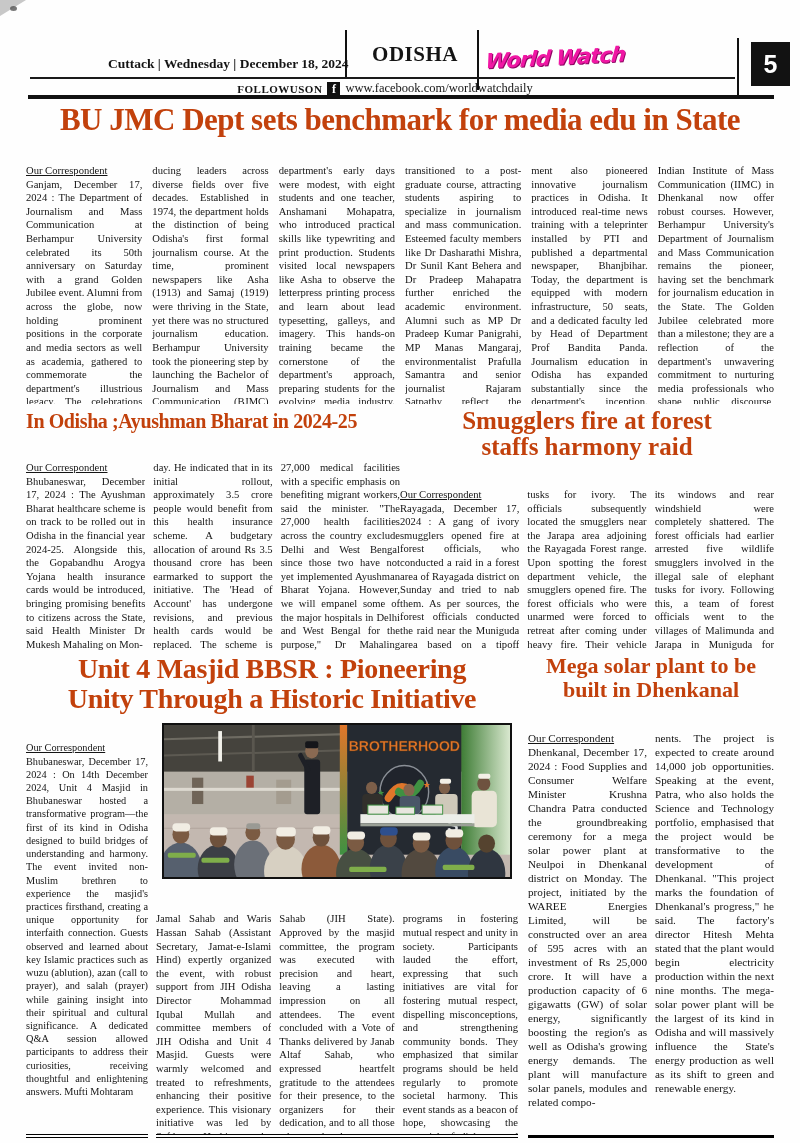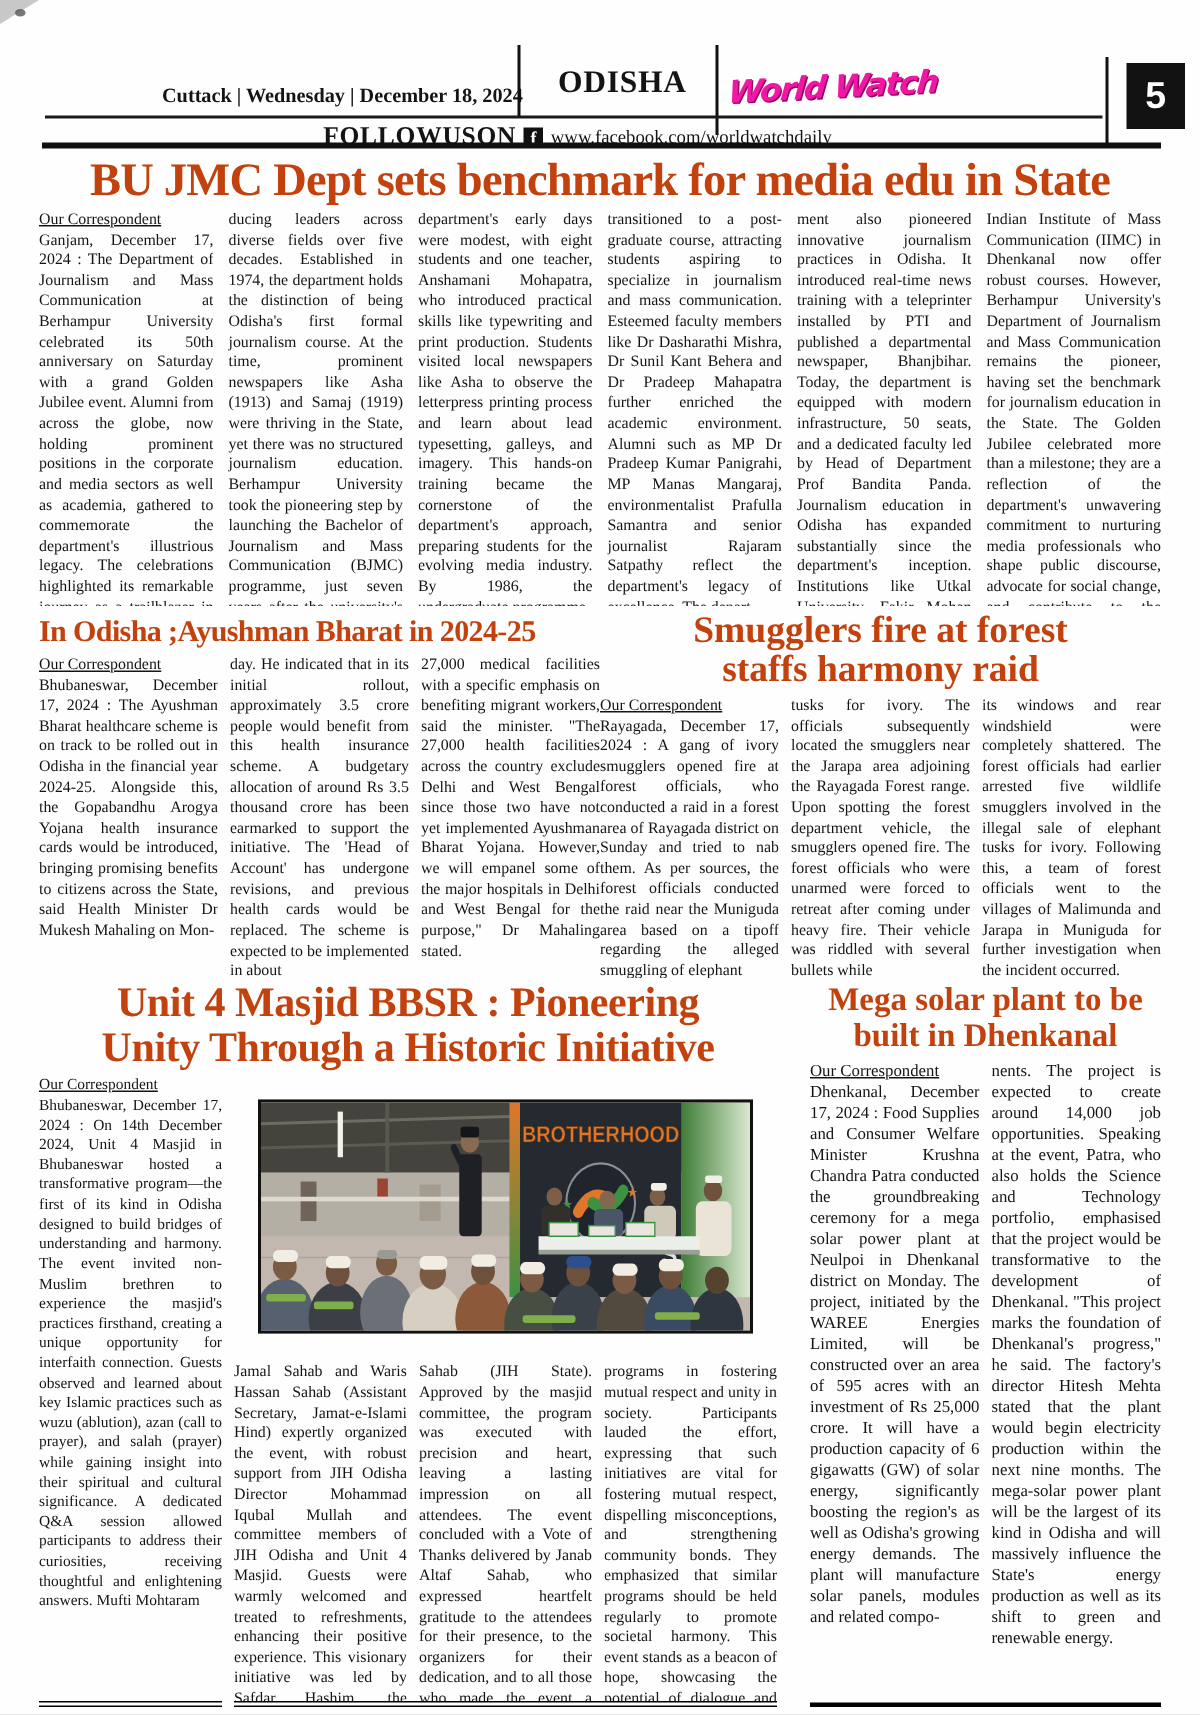--- a/index.html
+++ b/index.html
@@ -20,46 +20,46 @@
         font-size:21px;letter-spacing:.5px;}
   .logo{position:absolute;left:486px;top:46px;font-family:"DejaVu Sans",sans-serif;font-weight:bold;
         font-style:italic;font-size:21px;color:#f017a4;transform:skewX(-8deg) rotate(-3deg);
         text-shadow:1px 1px 0 #8e0663;letter-spacing:-1px;white-space:nowrap;}
   .pagebox{position:absolute;left:751px;top:42px;width:39px;height:44px;background:#121212;color:#fff;
         display:flex;align-items:center;justify-content:center;font-family:"Liberation Sans",sans-serif;
         font-weight:bold;font-size:25px;}
   .rule1{position:absolute;left:30px;width:705px;top:77px;height:2px;background:#1a1a1a;}
   .followrow{position:absolute;top:81px;left:0;width:770px;display:flex;justify-content:center;
         align-items:center;gap:5px;font-size:12.5px;}
-  .follow-label{font-size:17px;letter-spacing:.5px;font-weight:bold;}
+  .follow-label{font-size:11px;letter-spacing:.5px;font-weight:bold;}
   .fbicon{width:13px;height:13px;background:#111;color:#fff;display:flex;align-items:flex-end;
         justify-content:center;font-family:"Liberation Serif",serif;font-weight:bold;font-size:12px;line-height:1;}
   .rule2{position:absolute;left:28px;right:26px;top:95px;height:3.5px;background:#111;}
 
   
   h1,h2{font-family:"Liberation Serif",serif;color:#c2410c;}
   .main-headline{margin:4px 26px 2px;font-size:31px;font-weight:bold;text-align:center;
         white-space:nowrap;letter-spacing:-.5px;}
   .hl-line{display:block;}
   .h-ayushman{font-size:20px;font-weight:bold;margin:2px 0 4px;white-space:nowrap;letter-spacing:-.4px;}
   .h-smugglers{font-size:25px;font-weight:bold;text-align:center;line-height:1.04;margin:0 0 4px;}
   .h-masjid{font-size:28px;font-weight:bold;text-align:center;line-height:1.06;margin:0;letter-spacing:-.3px;}
   .h-solar{font-size:22px;font-weight:bold;text-align:center;line-height:1.1;margin:0;}
 
   
   .cols{display:flex;gap:10px;}
-  .col{flex:1;font-size:10.6px;line-height:1.285;text-align:justify;overflow:hidden;hyphens:auto;}
+  .col{flex:1;font-size:10.6px;line-height:1.285;text-align:justify;overflow:hidden;hyphens:auto;margin-top:24px;}
   .byline{display:block;text-decoration:underline;}
   #bu-cols{height:264px;margin:0 26px;overflow:hidden;}
 
   .mid-zone{display:flex;margin:4px 26px 0;height:244px;}
   .mid-left,.mid-right{flex:1;display:flex;flex-direction:column;min-width:0;}
   .mid-cols{flex:1;display:flex;gap:8px;overflow:hidden;}
 
-  .bottom-zone{display:flex;gap:22px;margin:2px 26px 0;height:484px;justify-content:flex-end;}
+  .bottom-zone{display:flex;gap:10px;margin:2px 26px 0;height:484px;justify-content:flex-end;}
   .bz-left{width:492px;display:flex;flex-direction:column;}
   .bz-right{flex:1;display:flex;flex-direction:column;min-width:0;}
   .masjid-body{flex:1;display:flex;gap:8px;margin-top:4px;min-height:0;}
   .masjid-col1{width:122px;flex:none;border-bottom:4px double #000;font-size:10.3px;}
   .masjid-right{flex:1;display:flex;flex-direction:column;min-width:0;}
   .photo{height:152px;flex:none;border:2px solid #111;background:#b4afa5;}
   .photo svg{display:block;width:100%;height:100%;}
   .masjid-cols{flex:1;display:flex;gap:8px;margin-top:3px;overflow:hidden;border-bottom:4px double #000;}
   .solar-cols{flex:1;display:flex;gap:8px;margin-top:5px;overflow:hidden;border-bottom:3px solid #000;}
   .solar-cols .col{font-size:11.2px;line-height:1.25;}
@@ -134,21 +134,21 @@
       <h2 class="h-masjid">
         <span class="hl-line">Unit 4 Masjid BBSR : Pioneering</span>
         <span class="hl-line">Unity Through a Historic Initiative</span>
       </h2>
       <div class="masjid-body">
         <div class="col masjid-col1">
           <span class="byline">Our Correspondent</span>
           <span>Bhubaneswar, December 17, 2024 : On 14th December 2024, Unit 4 Masjid in Bhubaneswar hosted a transformative program—the first of its kind in Odisha designed to build bridges of understanding and harmony. The event invited non-Muslim brethren to experience the masjid's practices firsthand, creating a unique opportunity for interfaith connection. Guests observed and learned about key Islamic practices such as wuzu (ablution), azan (call to prayer), and salah (prayer) while gaining insight into their spiritual and cultural significance. A dedicated Q&amp;A session allowed participants to address their curiosities, receiving thoughtful and enlightening answers. Mufti Mohtaram</span>
         </div>
         <div class="masjid-right">
-          <figure class="photo" style="margin:16px">
+          <figure class="photo" style="margin:6px">
             <svg viewBox="0 0 370 150" preserveAspectRatio="none">
               <defs>
                 <linearGradient id="gOG" x1="0" y1="0" x2="0" y2="1">
                   <stop offset="0" stop-color="#e0762a"></stop>
                     <stop offset="1" stop-color="#3f9142"></stop>
                 </linearGradient>
                 <linearGradient id="gGr" x1="0" y1="0" x2="1" y2="0">
                   <stop offset="0" stop-color="#3f7d36"></stop>
                     <stop offset="1" stop-color="#d9e8cf"></stop>
                 </linearGradient>

